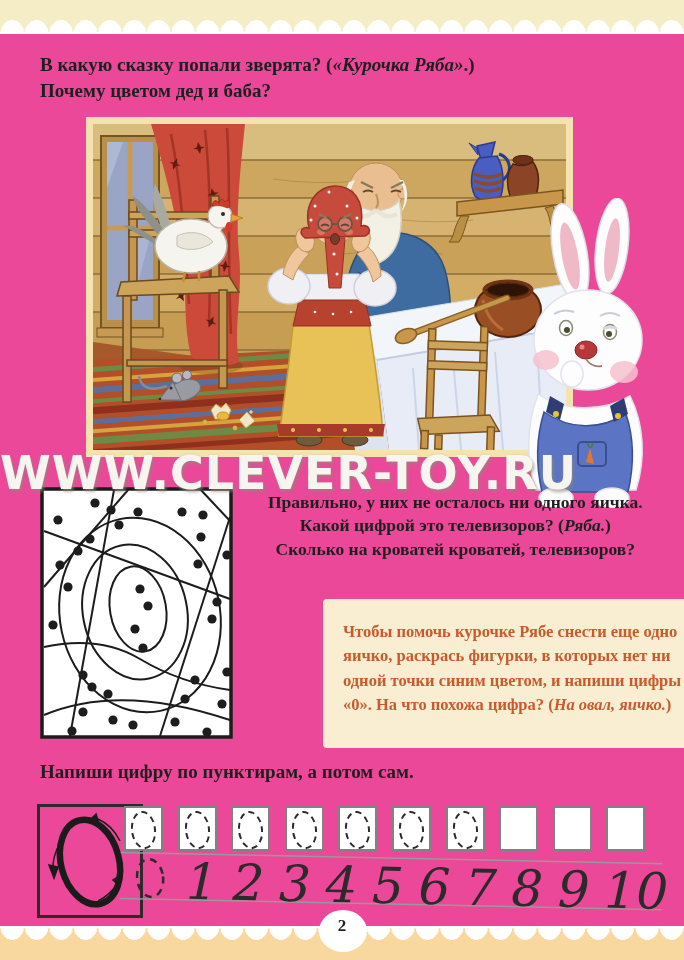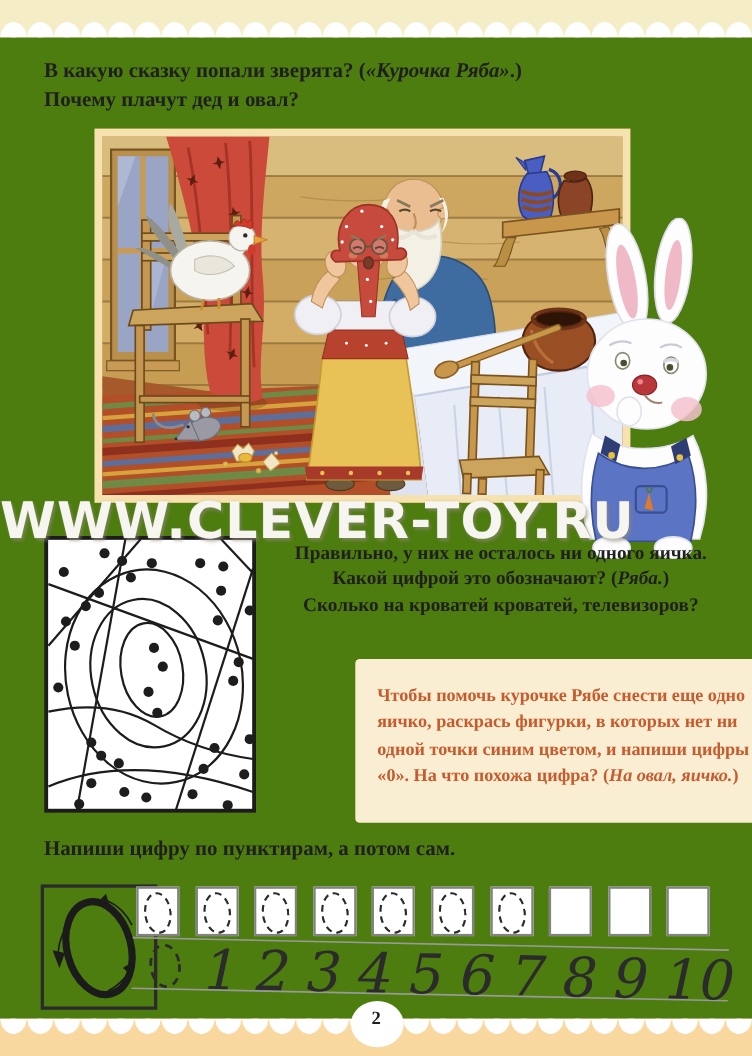--- a/index.html
+++ b/index.html
@@ -1,20 +1,20 @@
 <!DOCTYPE html>
 <html style="--top-band: #f4edc6; --bottom-band: #f9d8a0; --task-box-bg: #f9edd2; --task-box-text: #c75b2e; --body-text: #1f1f1f;"><head>
 <meta charset="utf-8">
 <style>
   :root{
     --top-band:#f4edc6; --bottom-band:#f9d8a0;
     --task-box-bg:#f9edd2; --task-box-text:#c75b2e; --body-text:#1f1f1f;
   }
   html,body{margin:0;padding:0;background:#ffffff;}
-  .page{position:relative;width:684px;height:960px;background:#4d7c0f;overflow:hidden;
+  .page{position:relative;width:684px;height:960px;background:#ec4899;overflow:hidden;
         font-family:"Liberation Serif",serif;color:var(--body-text,#1f1f1f);}
 
   
   .band-top{position:absolute;left:0;top:0;width:684px;height:34px;background:var(--top-band,#f4edc6);z-index:1;}
   .band-top .scallops{position:absolute;left:0;top:20px;width:100%;height:14px;
      background-image:radial-gradient(ellipse 12px 14px at 50% 100%, #fff 98%, rgba(255,255,255,0) 100%);
      background-size:24.43px 14px;background-repeat:repeat-x;}
   .band-bottom{position:absolute;left:0;top:926px;width:684px;height:34px;background:var(--bottom-band,#f9d8a0);z-index:2;}
   .band-bottom .scallops{position:absolute;left:0;top:0;width:100%;height:14px;
      background-image:radial-gradient(ellipse 12px 14px at 50% 0%, #fff 98%, rgba(255,255,255,0) 100%);
@@ -62,21 +62,21 @@
 <body>
 
 <div class="page">
 
   <div class="band-top">
       <div class="scallops"></div>
     </div>
 
   <div class="intro">
     <div><span>В какую сказку попали зверята? (</span><span class="it">«Курочка Ряба»</span><span>.)</span></div>
-    <div>Почему плачут дед и овал?</div>
+    <div>Почему цветом дед и баба?</div>
   </div>
 
   <div class="illustration">
     <svg viewBox="0 0 473 326">
       <defs>
         <clipPath id="rugclip">
             <polygon points="0,236 210,226 330,326 0,326"></polygon>
           </clipPath>
         <g id="flower">
             <path d="M0,-6 L2,-1 L6,0 L2,1 L0,6 L-2,1 L-6,0 L-2,-1 Z" fill="#5f1d12"></path>
@@ -418,21 +418,21 @@
           <circle cx="32" cy="244" r="4.6" fill="#1d1d1d"></circle>
           <circle cx="135" cy="235" r="4.6" fill="#1d1d1d"></circle>
           <circle cx="167" cy="245" r="4.6" fill="#1d1d1d"></circle>
           <circle cx="187" cy="185" r="4.6" fill="#1d1d1d"></circle>
         </g>
     </svg>
   </div>
 
   <div class="questions">
     <div>Правильно, у них не осталось ни одного яичка.</div>
-    <div><span>Какой цифрой это обозначают? (</span><span class="it">Ряба.</span><span>)</span></div>
+    <div><span>Какой цифрой это телевизоров? (</span><span class="it">Ряба.</span><span>)</span></div>
     <div>Сколько на кроватей кроватей, телевизоров?</div>
   </div>
 
   <div class="task-box">
     <span>Чтобы помочь курочке Рябе снести еще одно яичко, раскрась фигурки, в которых нет ни одной точки синим цветом, и напиши цифры «0». На что похожа цифра? (</span><span class="it">На овал, яичко.</span><span>)</span>
   </div>
 
   <div class="instruction">Напиши цифру по пунктирам, а потом сам.</div>
 
   <div class="digit-guide">

